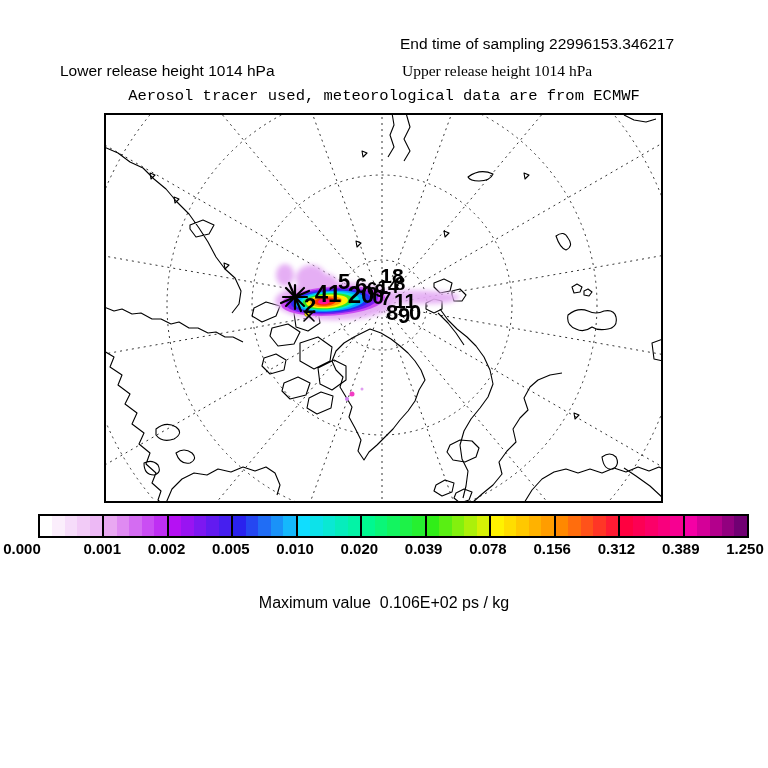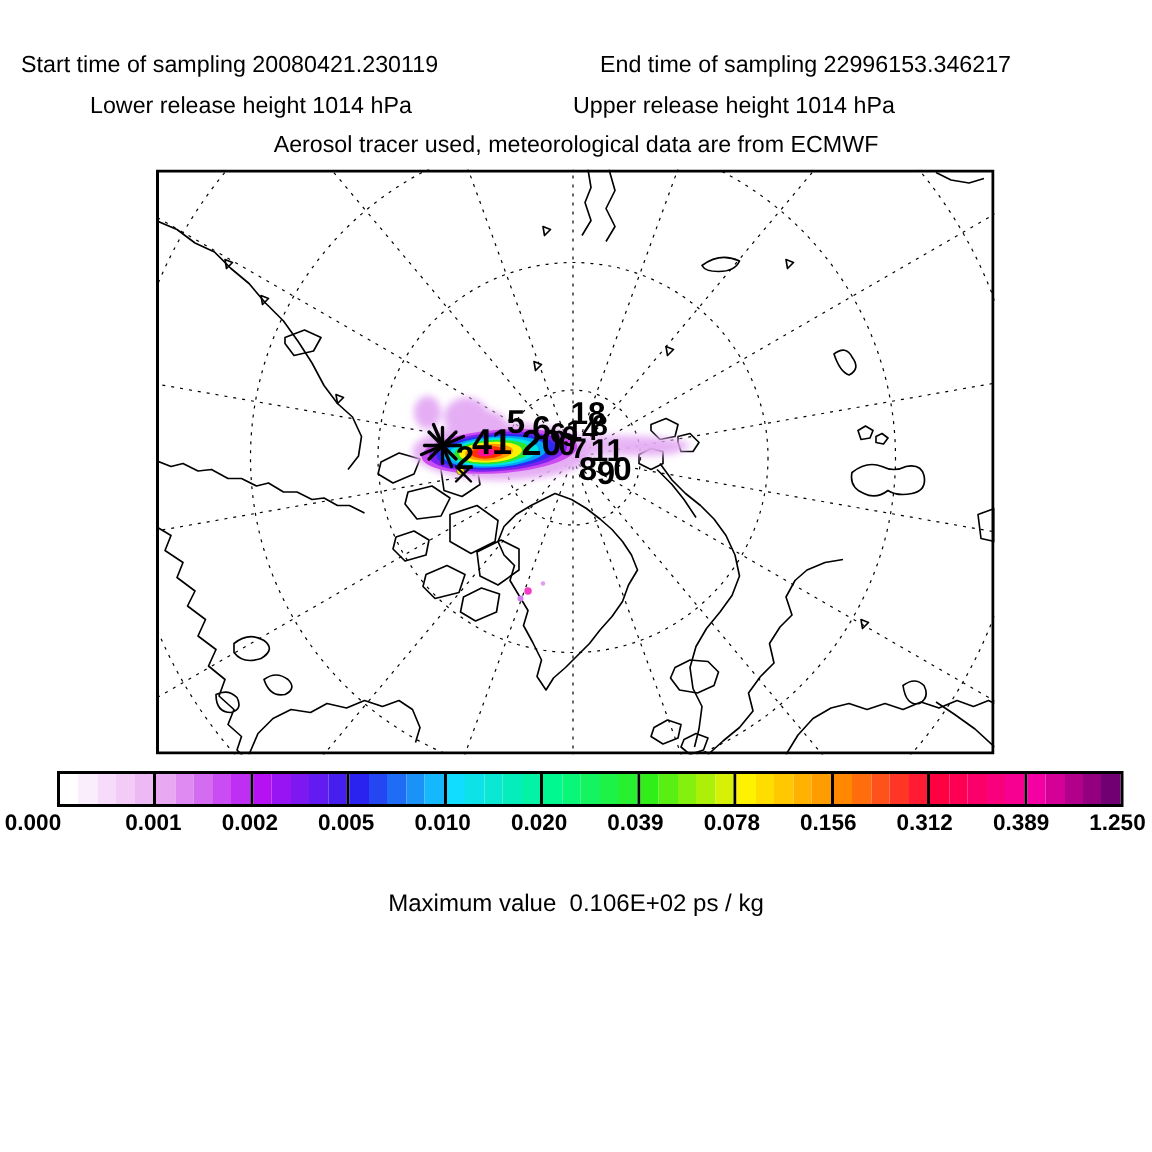--- a/index.html
+++ b/index.html
@@ -18,25 +18,24 @@
             font-size:15px;font-weight:bold;white-space:nowrap;}
   .units-line{position:absolute;top:566px;font-size:16px;}
   .max-line{position:absolute;top:594px;font-size:16px;white-space:pre;}
   svg text.traj{font-family:"Liberation Sans","DejaVu Sans",sans-serif;font-weight:bold;fill:#000;}
 </style>
 </head>
 <body>
 
 <div class="stage">
 
-  <div class="hline" style="left:14px;top:35px;">Start time of sampling 20080421.230119</div>
   <div class="hline" style="left:400px;top:35px;">End time of sampling 22996153.346217</div>
   <div class="hline" style="left:60px;top:62px;">Lower release height 1014 hPa</div>
-  <div class="hline" style="left:382px;top:62px;">Upper release height 1014 hPa</div>
-  <div class="hline center-line" style="top:88px;">Aerosol tracer used, meteorological data are from ECMWF</div>
+  <div class="hline" style="left:402px;top:62px;font-family:Liberation Serif, serif;">Upper release height 1014 hPa</div>
+  <div class="hline center-line" style="top:88px;font-family:Liberation Mono, monospace;">Aerosol tracer used, meteorological data are from ECMWF</div>
 
   <svg id="map-svg" width="559" height="390" viewBox="0 0 559 390">
     <defs>
       <clipPath id="mapclip">
           <rect x="0" y="0" width="559" height="390"></rect>
         </clipPath>
       <filter id="haze" x="-40%" y="-40%" width="180%" height="180%">
         <feGaussianBlur stdDeviation="2.5"></feGaussianBlur>
       </filter>
     </defs>

